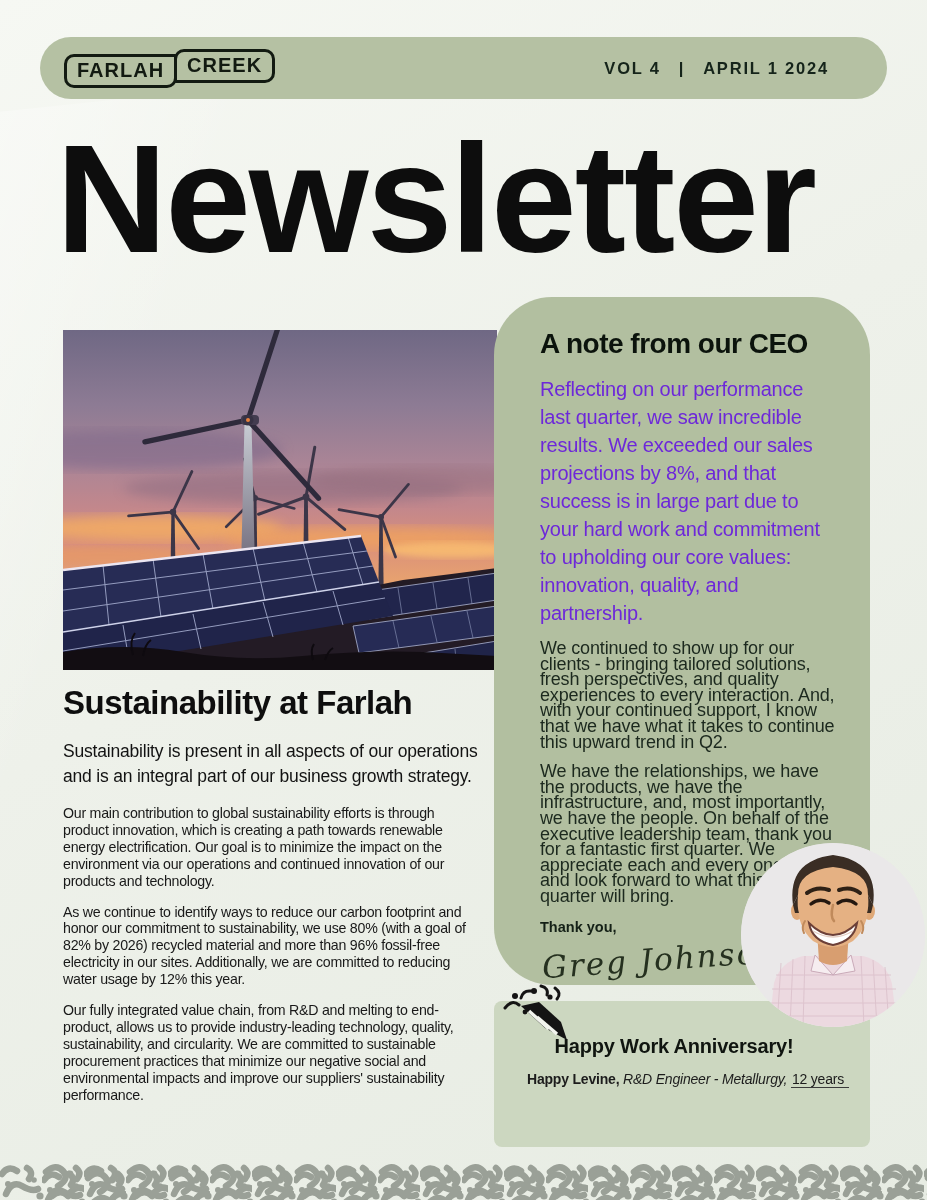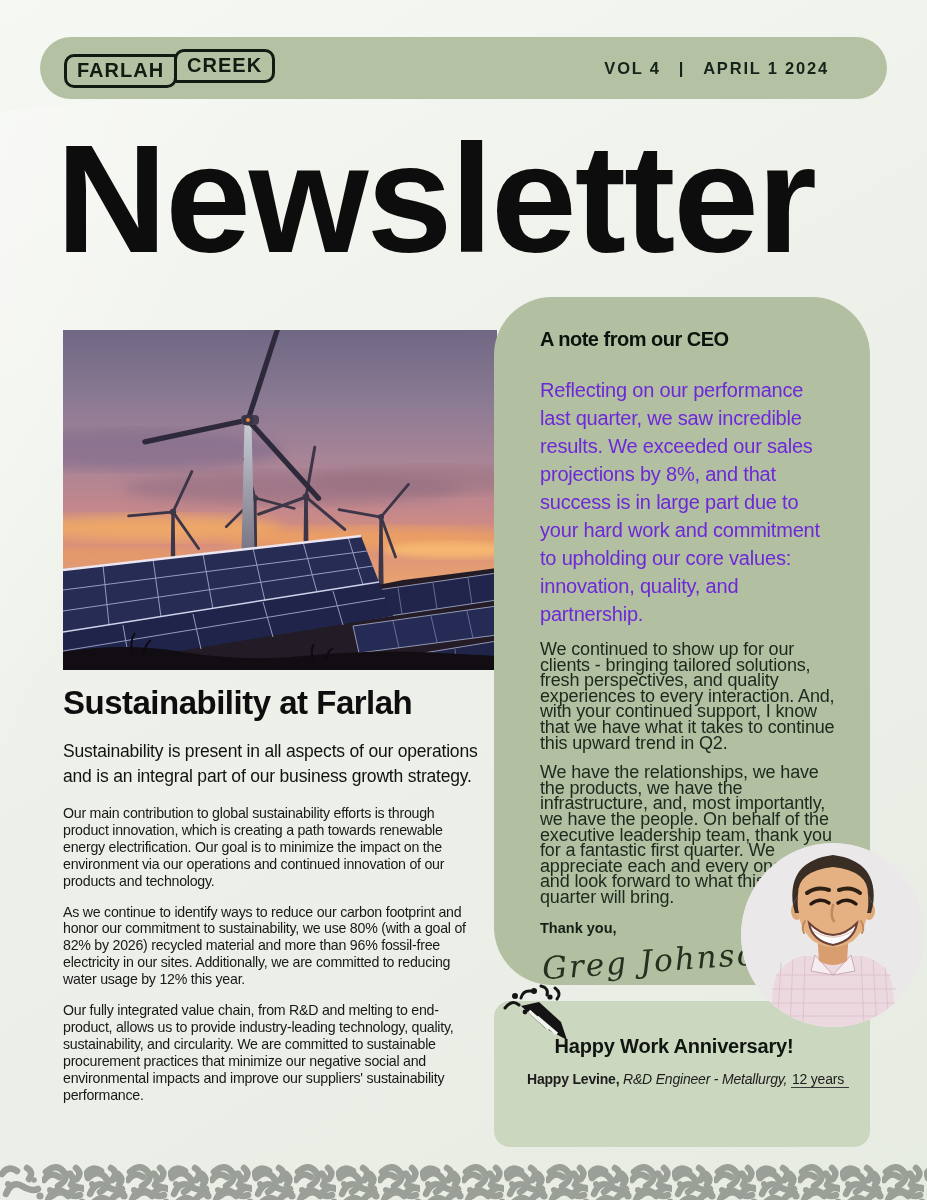--- a/index.html
+++ b/index.html
@@ -40,37 +40,37 @@
   .sus-heading{font-size:33px;font-weight:700;letter-spacing:-.5px;color:#0e0e0e;margin:0 0 17px 0;}
   .sus-lead{font-size:17.5px;line-height:24.5px;margin:0 0 17px 0;letter-spacing:-.2px;color:#121212;}
   .sus-p{font-size:14.2px;line-height:16.9px;letter-spacing:-.25px;margin:0 0 14px 0;color:#191919;}
   
   .ceo-panel{
     position:absolute;left:494px;top:297px;width:376px;height:688px;
     background:#b2bfa0;border-radius:58px;z-index:1;
     padding:0;box-sizing:border-box;
   }
   .ceo-inner{padding:31px 40px 0 46px;}
-  .ceo-heading{font-size:20px;font-weight:800;letter-spacing:-.5px;color:#0b130c;margin:0 0 25px 0;}
+  .ceo-heading{font-size:28px;font-weight:800;letter-spacing:-.5px;color:#0b130c;margin:0 0 15px 0;}
   .ceo-lead{font-size:20px;line-height:28px;letter-spacing:-.2px;color:#6d28d9;margin:0 0 14px 0;width:295px;}
   .ceo-p{font-size:18px;line-height:15.6px;letter-spacing:-.15px;color:#1c291e;margin:0 12px 14px 0;width:305px;}
   .ceo-closing{font-size:14.5px;font-weight:700;color:#14201６;color:#142016;margin:2px 0 0 0;}
   .ceo-signature{
     display:inline-block;font-family:"DejaVu Serif",serif;font-style:italic;
     font-size:31px;color:#25301f;transform:rotate(-4deg);margin:6px 0 0 2px;letter-spacing:2px;
   }
   
   .portrait{
     position:absolute;left:741px;top:843px;width:184px;height:184px;border-radius:50%;
     overflow:hidden;z-index:3;background:#eae8e9;
   }
   
   .anniv{
     position:absolute;left:494px;top:1001px;width:376px;height:146px;
-    background:#ccd7c0;border-radius:16px;z-index:2;box-sizing:border-box;
+    background:#ccd7c0;border-radius:8px;z-index:2;box-sizing:border-box;
   }
   .anniv-title{font-size:20px;font-weight:800;color:#101510;text-align:center;margin:34px 30px 12px 14px;letter-spacing:-.2px;}
   .anniv-entries{margin-left:33px;font-size:14px;line-height:19.5px;color:#1c1c1c;letter-spacing:-.2px;}
   .anniv-name{font-weight:700;}
   .anniv-role{font-style:italic;}
   .anniv-tenure{border-bottom:1.4px solid #3a3a3a;padding:0 5px 0 1px;cursor:pointer;}
   .popper{position:absolute;left:501px;top:984px;z-index:4;}
   
   .footer-pattern{position:absolute;left:0;top:1162px;width:927px;height:38px;}
 </style>

